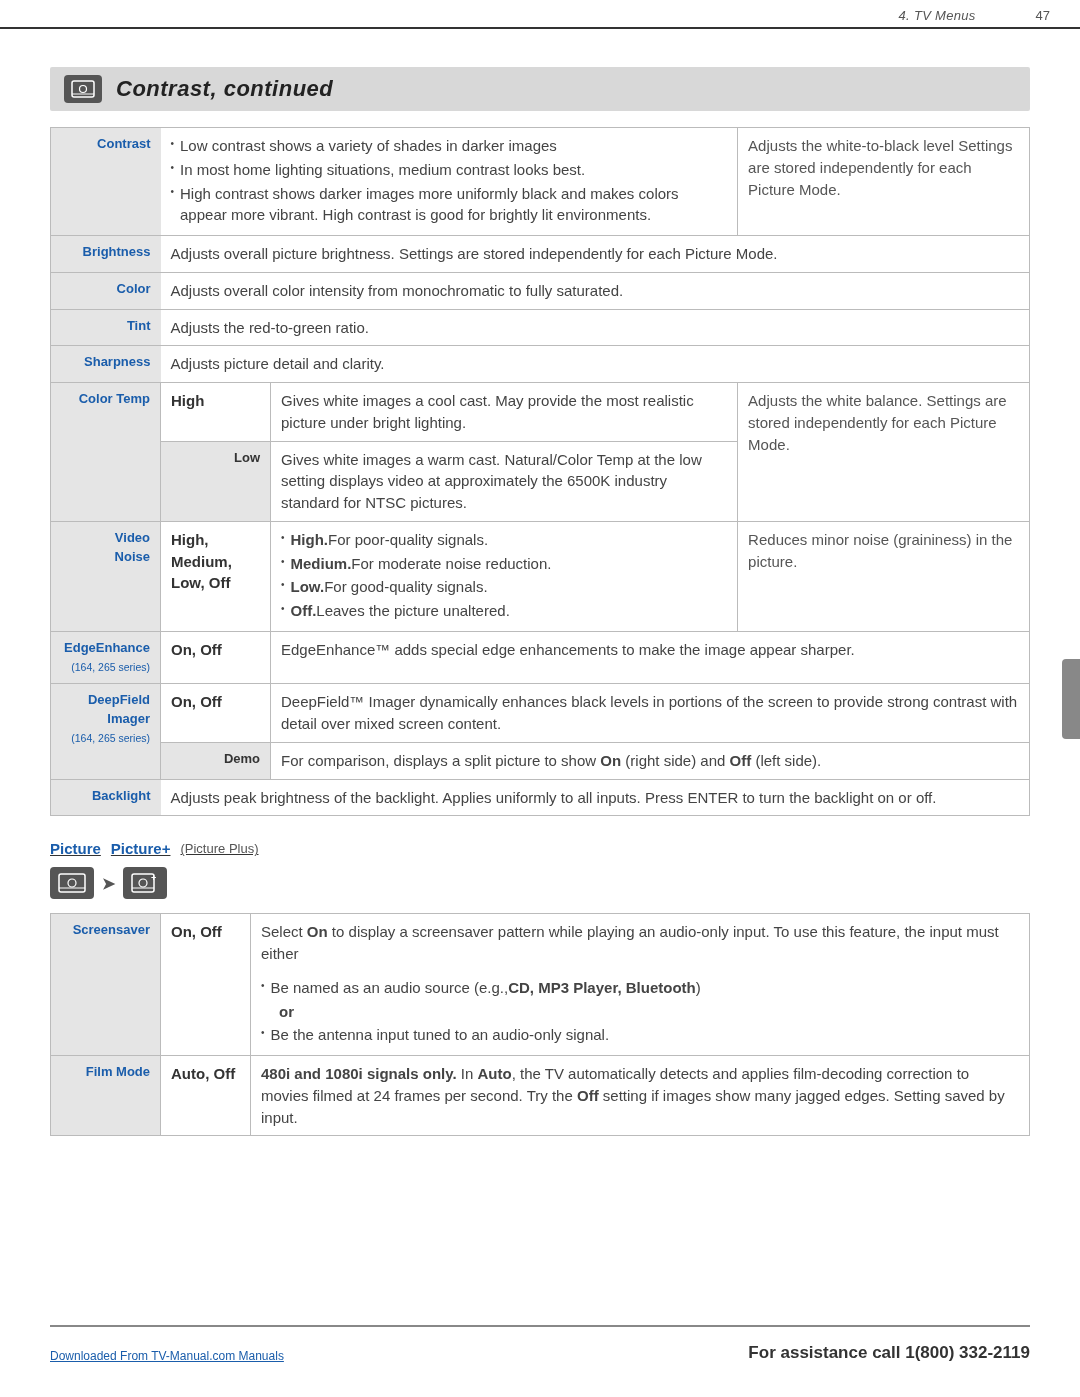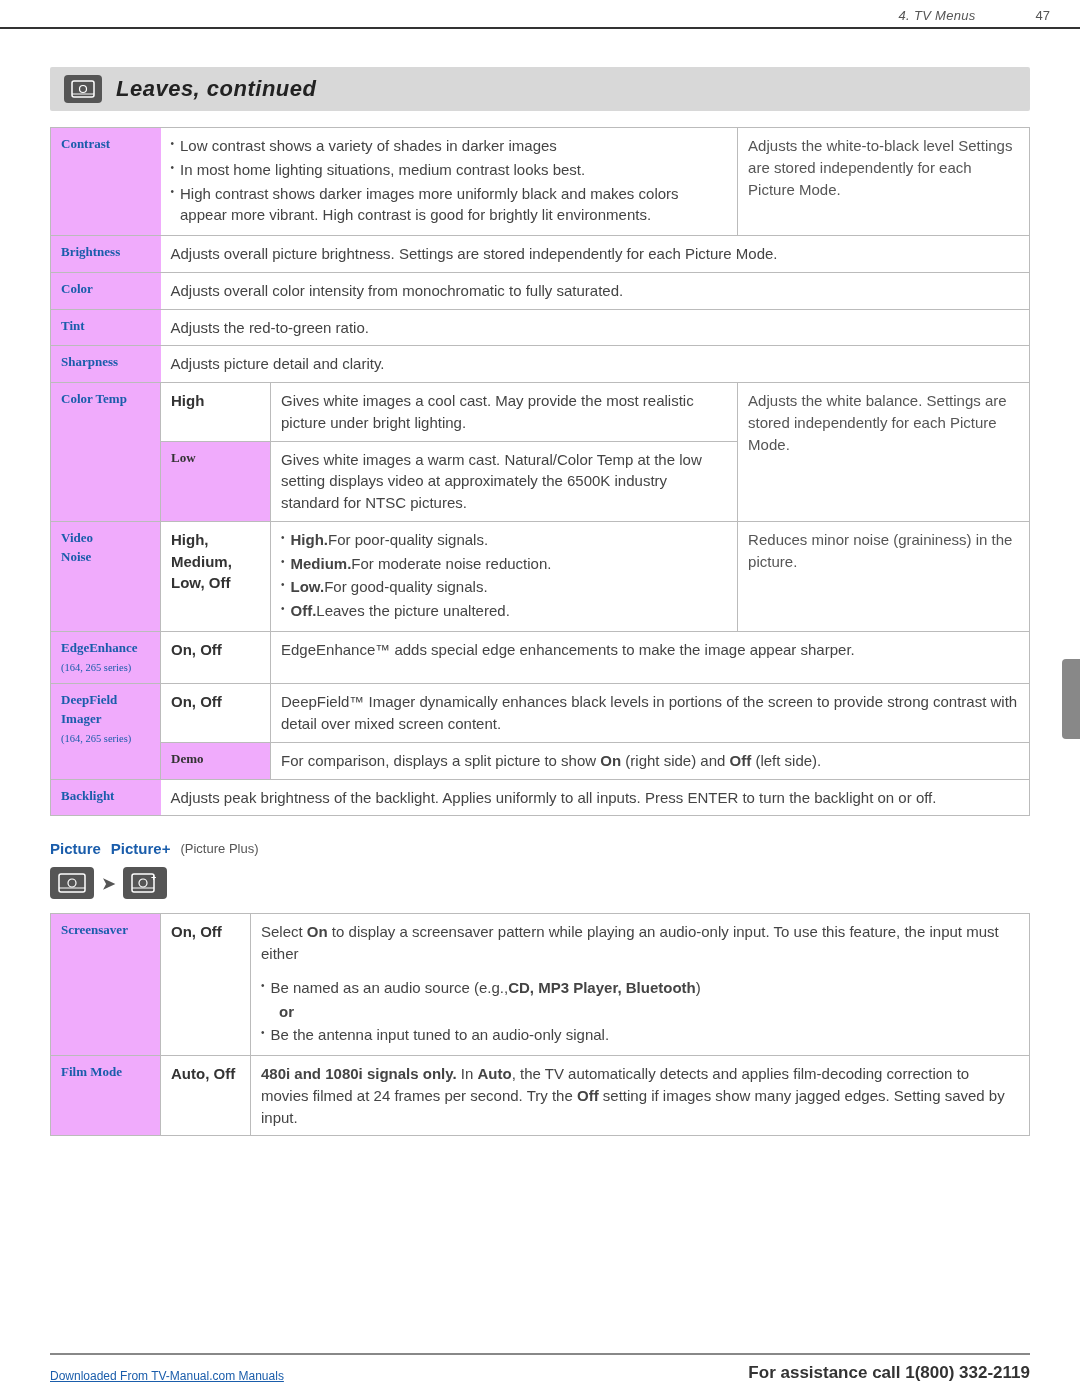--- a/index.html
+++ b/index.html
@@ -82,26 +82,25 @@
       padding: 7px 10px;
       vertical-align: top;
       font-size: 15px;
       line-height: 1.45;
     }
     .main-table tr td:first-child {
       font-weight: bold;
       color: #1a5dab;
       font-size: 13px;
       white-space: nowrap;
-      text-align: left;
+      text-align: right;
       width: 110px;
       vertical-align: top;
       border-right: none;
-      background: #f0abfc;
-      font-family: Liberation Serif, serif;
+      background: #e5e5e5;
     }
     .main-table tr td.no-border-left {
       border-left: none;
     }
 
     .label-cell {
       font-weight: bold;
       color: #1a5dab !important;
       text-align: right;
       vertical-align: top;
@@ -153,20 +152,21 @@
 
     
     .picture-plus-section {
       margin-bottom: 16px;
     }
     .picture-plus-header {
       display: flex;
       align-items: center;
       margin-bottom: 10px;
       gap: 10px;
+      text-decoration: underline;
     }
     .picture-label {
       font-weight: bold;
       color: #1a5dab;
       font-size: 15px;
     }
     .picture-plus-label {
       font-weight: bold;
       color: #1a5dab;
       font-size: 15px;
@@ -197,28 +197,28 @@
     }
     .arrow-right {
       font-size: 16px;
       color: #555;
       font-weight: bold;
     }
 
     
     .page-footer {
       position: absolute;
-      bottom: 14px;
+      bottom: 34px;
       left: 50px;
       right: 50px;
       display: flex;
       justify-content: space-between;
       align-items: flex-end;
       border-top: 2px solid #888;
-      padding-top: 8px;
+      padding-top: 16px;
     }
     .footer-link {
       color: #1a5dab;
       text-decoration: underline;
       font-size: 12px;
     }
     .footer-phone {
       font-size: 17px;
       font-weight: bold;
       color: #333;
@@ -247,21 +247,21 @@
 <div class="main-content">
 
   <div class="section-title-bar">
     <div class="section-icon">
       <svg viewBox="0 0 24 18" fill="none">
         <rect x="1" y="1" width="22" height="16" rx="2" stroke="white" stroke-width="1.5" fill="none"></rect>
         <circle cx="12" cy="9" r="3.5" stroke="white" stroke-width="1.2" fill="none"></circle>
         <line x1="1" y1="14" x2="23" y2="14" stroke="white" stroke-width="1"></line>
       </svg>
     </div>
-    <span class="section-title-text">Leaves, continued</span>
+    <span class="section-title-text">Contrast, continued</span>
   </div>
 
   <table class="main-table">
 
     <tbody>
         <tr>
       <td class="label-cell">Contrast</td>
       <td colspan="2" class="no-border-left desc-cell">
         <ul class="bullet-list">
           <li>Low contrast shows a variety of shades in darker images</li>

